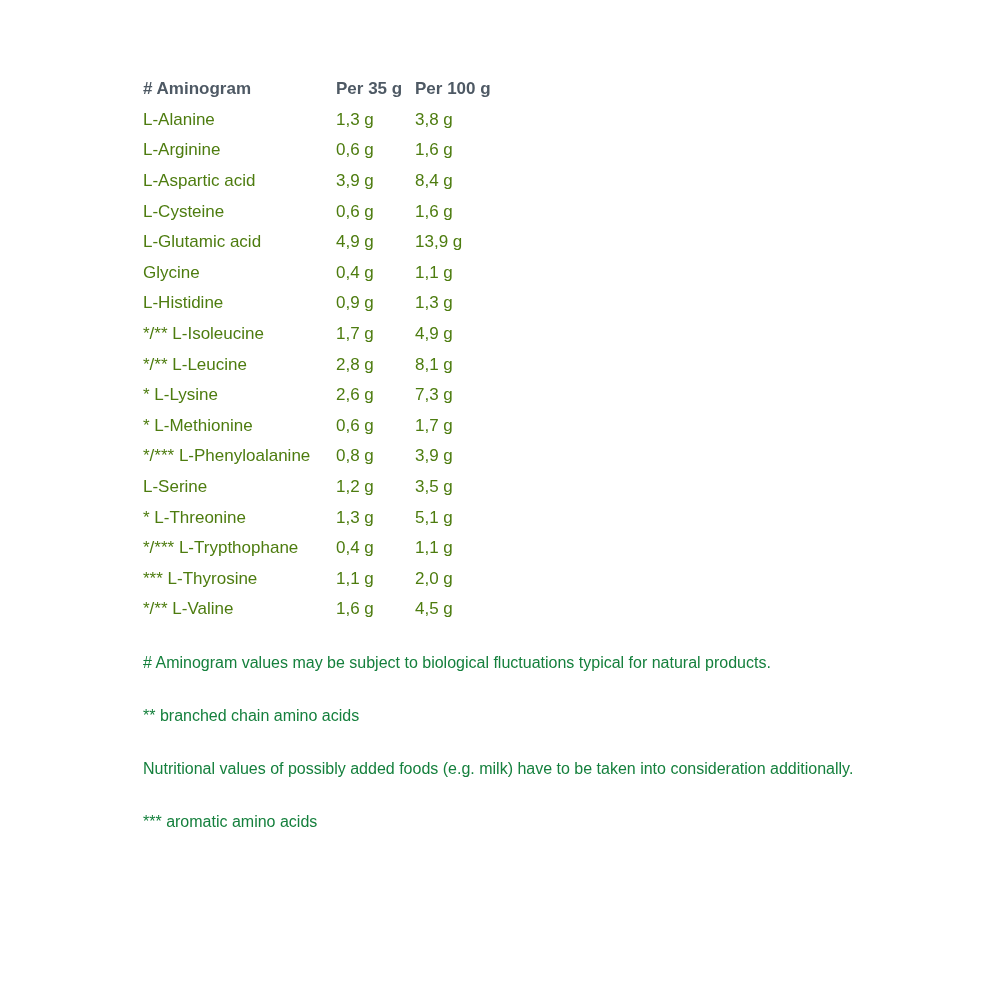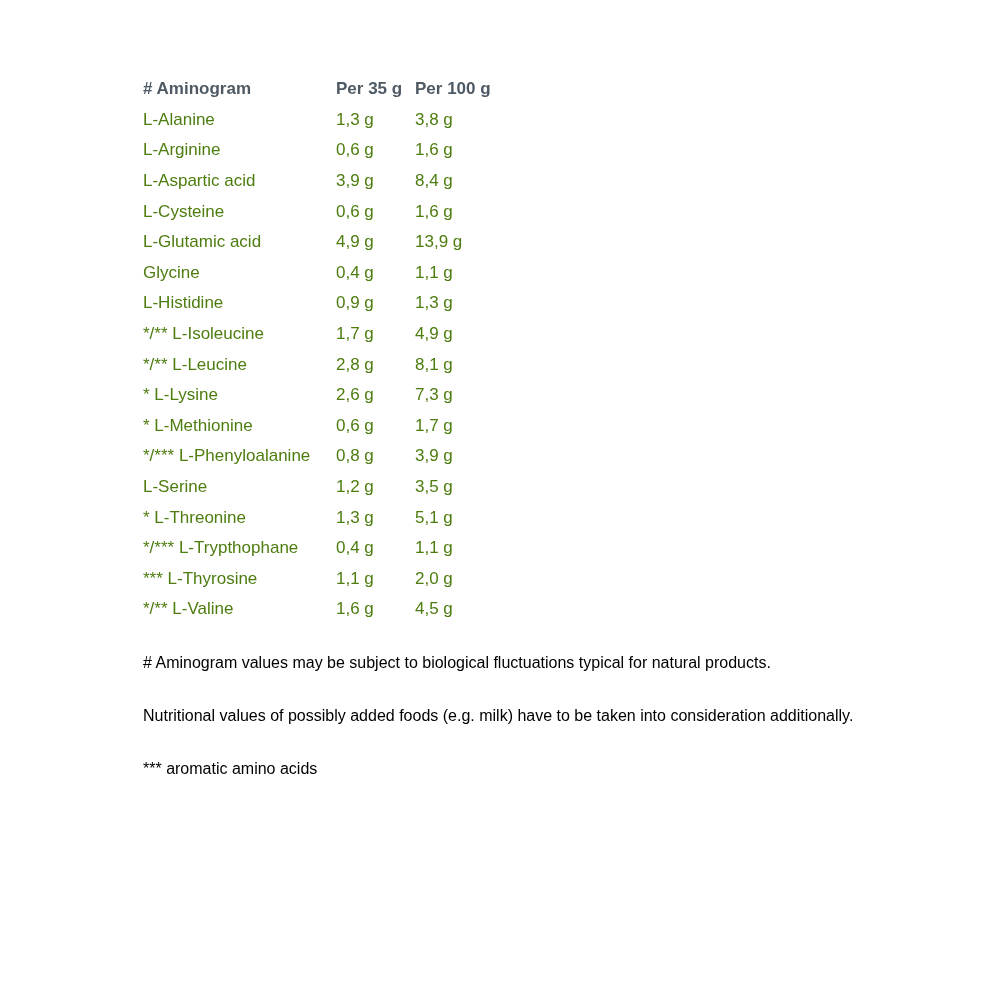--- a/index.html
+++ b/index.html
@@ -27,21 +27,21 @@
     color: #4d7c0f;
     white-space: nowrap;
   }
   .t-head > div {
     font-weight: bold;
     color: #4e5964;
   }
   .notes { margin-top: 28px; }
   .note {
     font-size: 16px;
-    color: #000000;
+    color: #15803d;
     line-height: 20px;
     margin: 0 0 33px 0;
     white-space: nowrap;
   }
 </style>
 </head>
 <body>
 
 <div class="page">
 
@@ -152,17 +152,18 @@
   <div class="t-row">
     <div class="c-name">*/** L-Valine</div>
     <div class="c-35">1,6 g</div>
     <div class="c-100">4,5 g</div>
   </div>
 </div>
   </div>
 
   <div class="notes" id="notes">
       <p class="note"># Aminogram values may be subject to biological fluctuations typical for natural products.</p>
+      <p class="note">** branched chain amino acids</p>
       <p class="note">Nutritional values of possibly added foods (e.g. milk) have to be taken into consideration additionally.</p>
       <p class="note">*** aromatic amino acids</p>
     </div>
 
 </div>
 
 </body></html>

